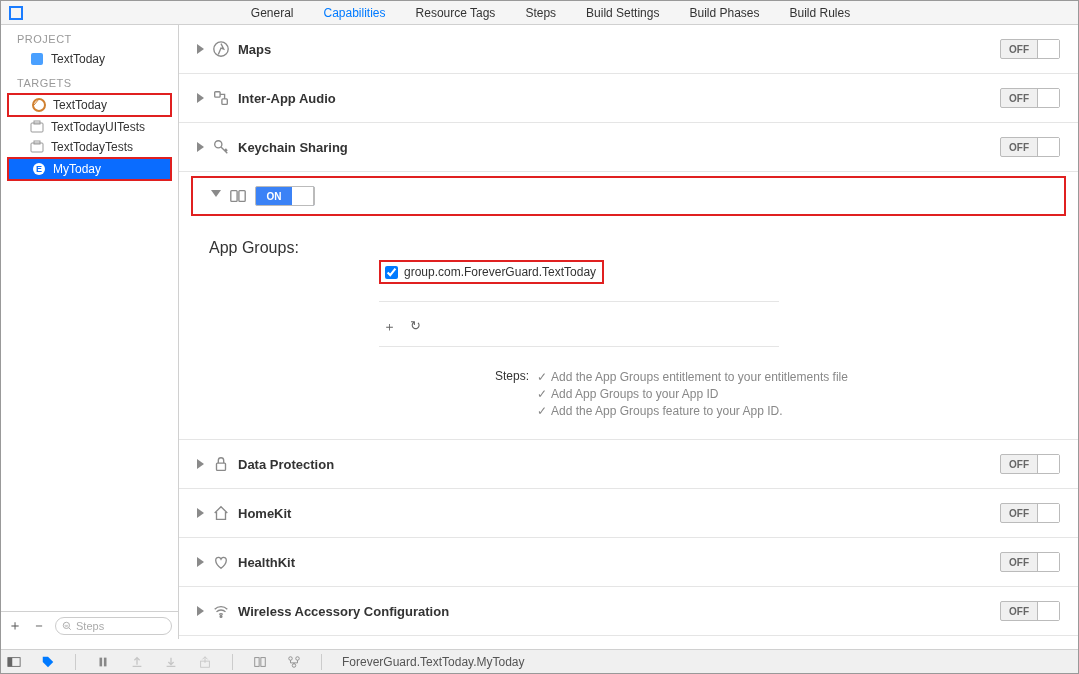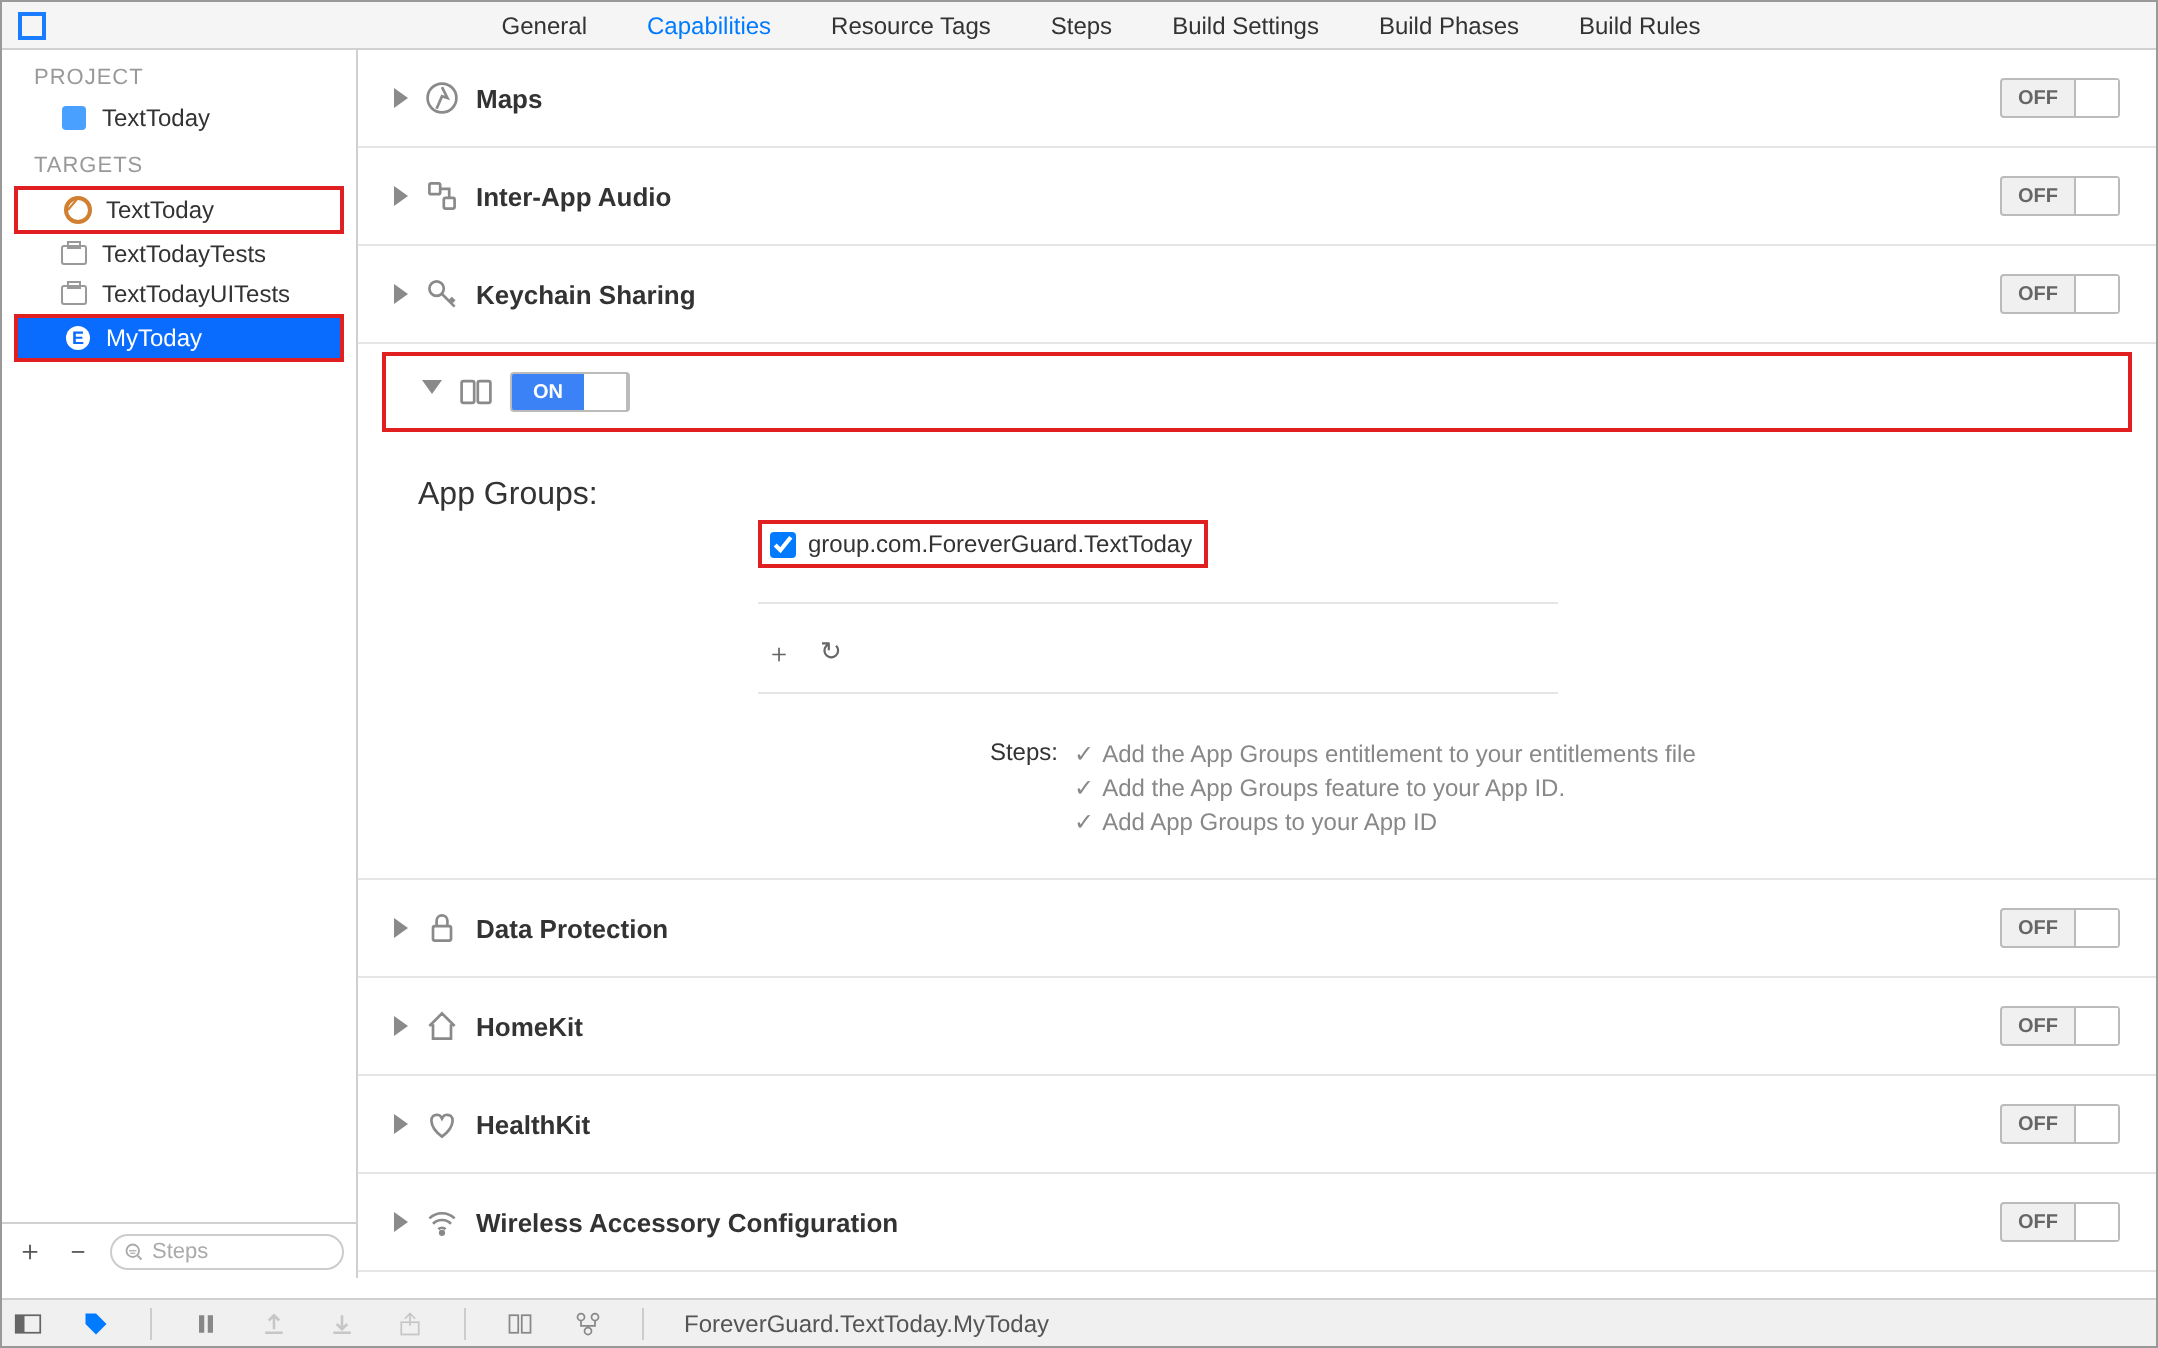--- a/index.html
+++ b/index.html
@@ -97,30 +97,30 @@
           <span>TextToday</span>
         </div>
       </div>
       <div class="tree-item">
         <span class="ticon">
             <svg viewBox="0 0 16 16">
               <rect x="2" y="4" width="12" height="9" rx="1" fill="none" stroke="#999"></rect>
               <rect x="5" y="2" width="6" height="3" fill="none" stroke="#999"></rect>
             </svg>
           </span>
-        <span>TextTodayTests</span>
+        <span>TextTodayUITests</span>
       </div>
       <div class="tree-item">
         <span class="ticon">
             <svg viewBox="0 0 16 16">
               <rect x="2" y="4" width="12" height="9" rx="1" fill="none" stroke="#999"></rect>
               <rect x="5" y="2" width="6" height="3" fill="none" stroke="#999"></rect>
             </svg>
           </span>
-        <span>TextTodayUITests</span>
+        <span>TextTodayTests</span>
       </div>
       <div class="red-box" style="margin:0 6px;">
         <div class="tree-item selected" style="padding-left:22px;">
           <span class="ticon">
               <svg viewBox="0 0 16 16">
                 <circle cx="8" cy="8" r="6" fill="#fff"></circle>
                 <text x="8" y="11" font-size="9" text-anchor="middle" fill="#0a6cff" font-weight="bold">E</text>
               </svg>
             </span>
           <span>MyToday</span>
@@ -220,22 +220,22 @@
             <div class="ag-tools">
               <span>＋</span>
               <span>↻</span>
             </div>
           </div>
         </div>
         <div class="steps-row">
           <div class="steps-label">Steps:</div>
           <div class="steps-list">
             <div><span class="check">✓</span><span>Add the App Groups entitlement to your entitlements file</span></div>
+            <div><span class="check">✓</span><span>Add App Groups to your App ID</span></div>
             <div><span class="check">✓</span><span>Add the App Groups feature to your App ID.</span></div>
-            <div><span class="check">✓</span><span>Add App Groups to your App ID</span></div>
           </div>
         </div>
       </div>
     </div>
 
     <div class="cap-row">
       <div class="disclosure"></div>
       <span class="cap-icon">
           <svg viewBox="0 0 20 20">
             <rect x="5" y="9" width="10" height="8" rx="1"></rect>

